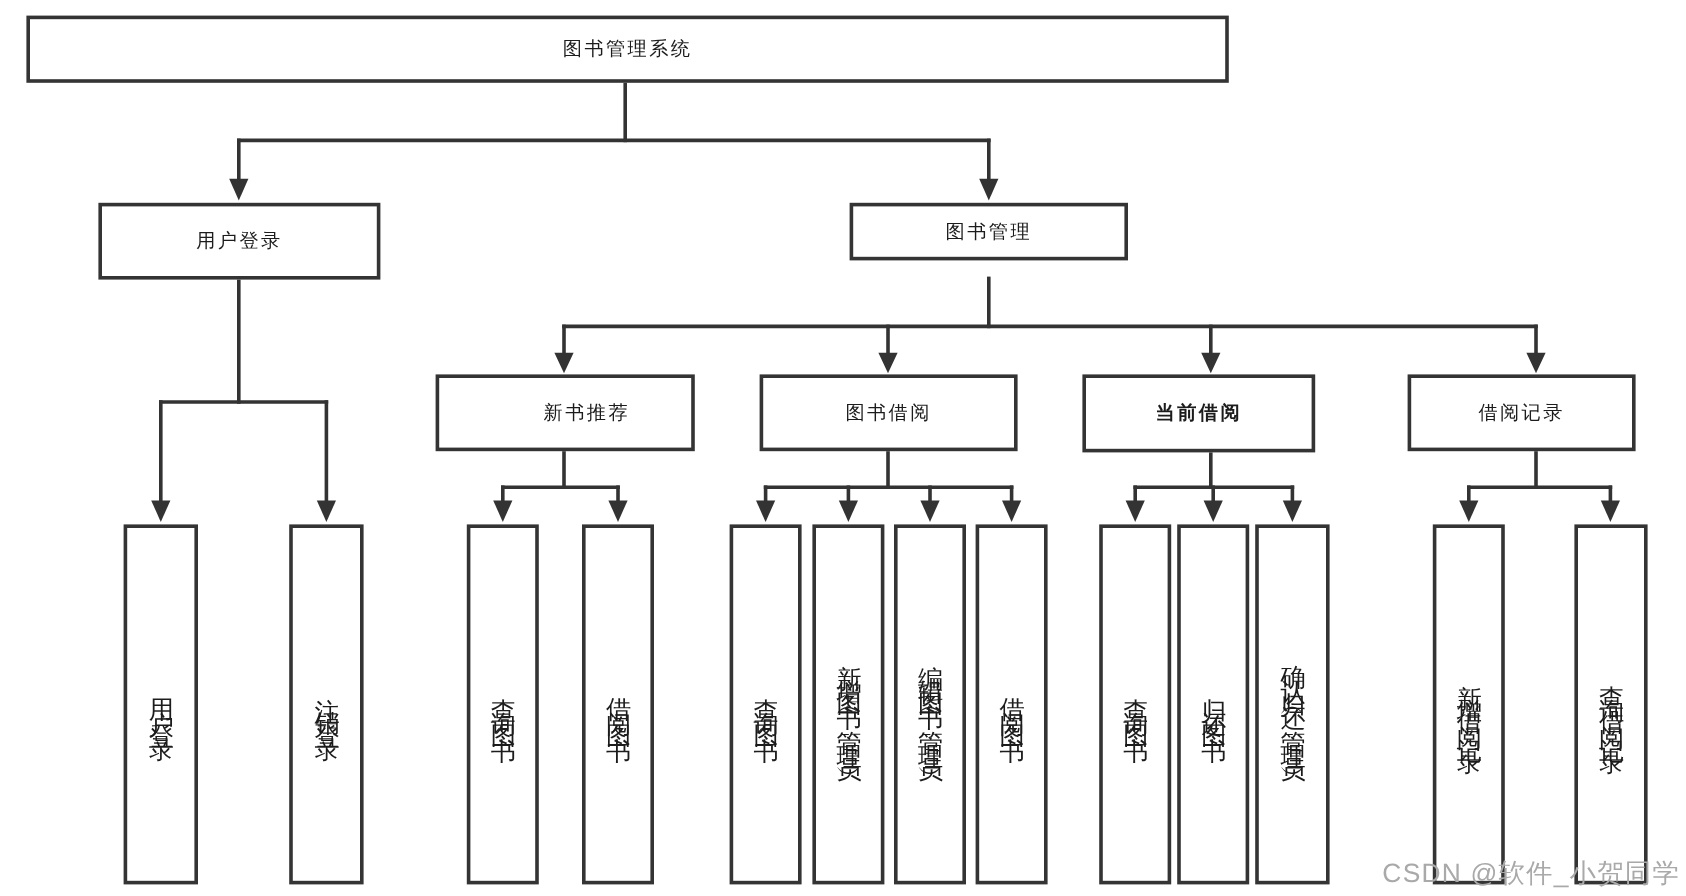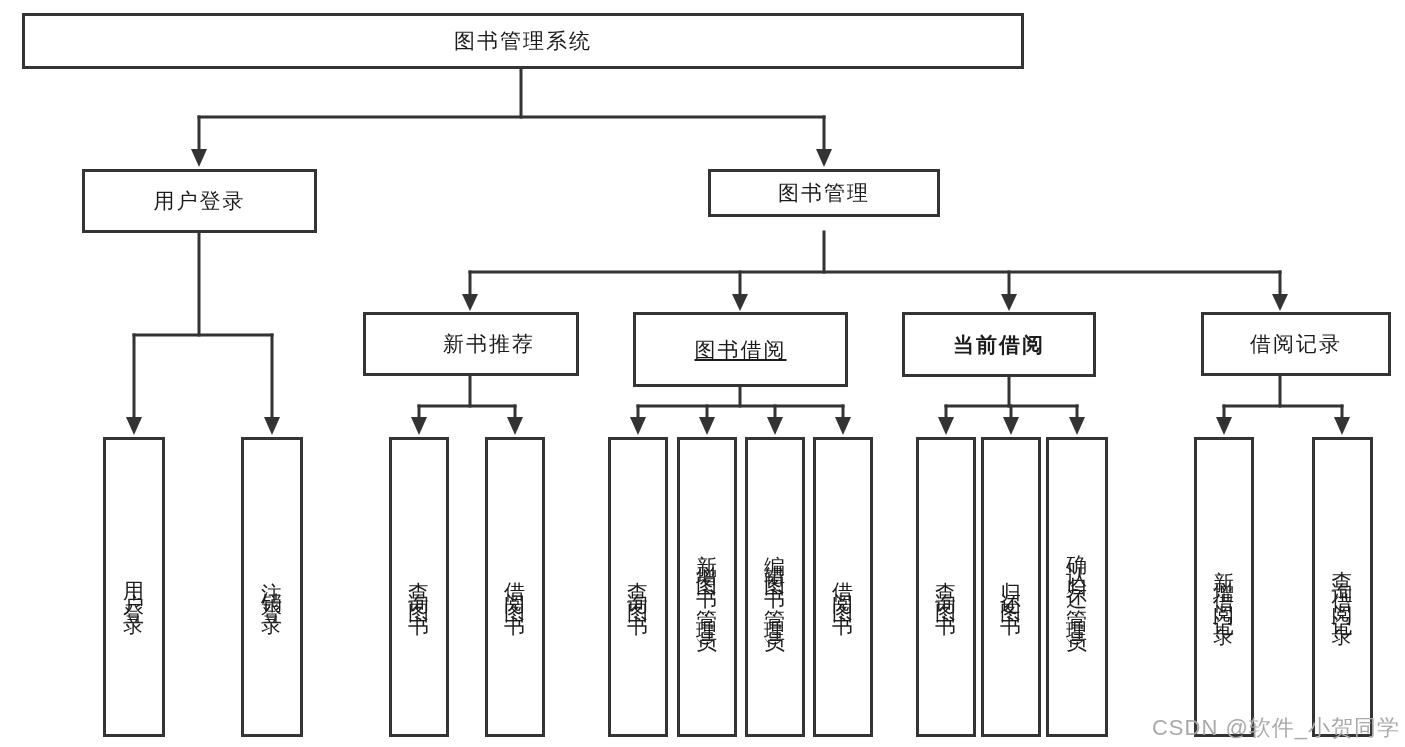--- a/index.html
+++ b/index.html
@@ -4,21 +4,21 @@
 <style>
   html,body{margin:0;padding:0;background:#ffffff;}
   .stage{
     position:relative;width:1405px;height:747px;background:#ffffff;overflow:hidden;
     font-family:"Liberation Sans","DejaVu Sans",sans-serif;
   }
   .connectors{position:absolute;left:0;top:0;width:1405px;height:747px;}
   .node{
     position:absolute;box-sizing:border-box;border:3px solid #343434;background:#ffffff;
     display:flex;align-items:center;justify-content:center;
-    color:#1c1c1c;font-size:21px;letter-spacing:2px;white-space:nowrap;
+    color:#1c1c1c;font-size:16px;letter-spacing:2px;white-space:nowrap;
   }
   .vnode{
     position:absolute;box-sizing:border-box;border:3px solid #343434;background:#ffffff;
     display:flex;align-items:center;justify-content:center;
     color:#1c1c1c;font-size:21px;
   }
   .vnode .vtext{
     writing-mode:vertical-rl;text-orientation:mixed;
     letter-spacing:11px;line-height:1;white-space:nowrap;
   }
@@ -108,27 +108,27 @@
   <div class="node" style="left:82px;top:169px;width:235px;height:64px;">
     <span>用户登录</span>
   </div>
   <div class="node" style="left:708px;top:169px;width:232px;height:48px;font-family:Liberation Mono, monospace;">
     <span>图书管理</span>
   </div>
 
   <div class="node" style="left:363px;top:312px;width:216px;height:64px;padding-left:36px;">
     <span>新书推荐</span>
   </div>
-  <div class="node" style="left:633px;top:312px;width:215px;height:75px;text-decoration:underline;">
+  <div class="node" style="left:633px;top:312px;width:215px;height:64px;">
     <span>图书借阅</span>
   </div>
   <div class="node" style="left:902px;top:312px;width:194px;height:65px;font-weight:bold;">
     <span>当前借阅</span>
   </div>
-  <div class="node" style="left:1173px;top:312px;width:190px;height:64px;margin-left:28px;">
+  <div class="node" style="left:1173px;top:312px;width:190px;height:64px;">
     <span>借阅记录</span>
   </div>
 
   <div class="vnode" style="left:103px;top:437px;width:62px;height:300px;">
     <span class="vtext">用户登录</span>
   </div>
   <div class="vnode" style="left:241px;top:437px;width:62px;height:300px;">
     <span class="vtext">注销登录</span>
   </div>
 

